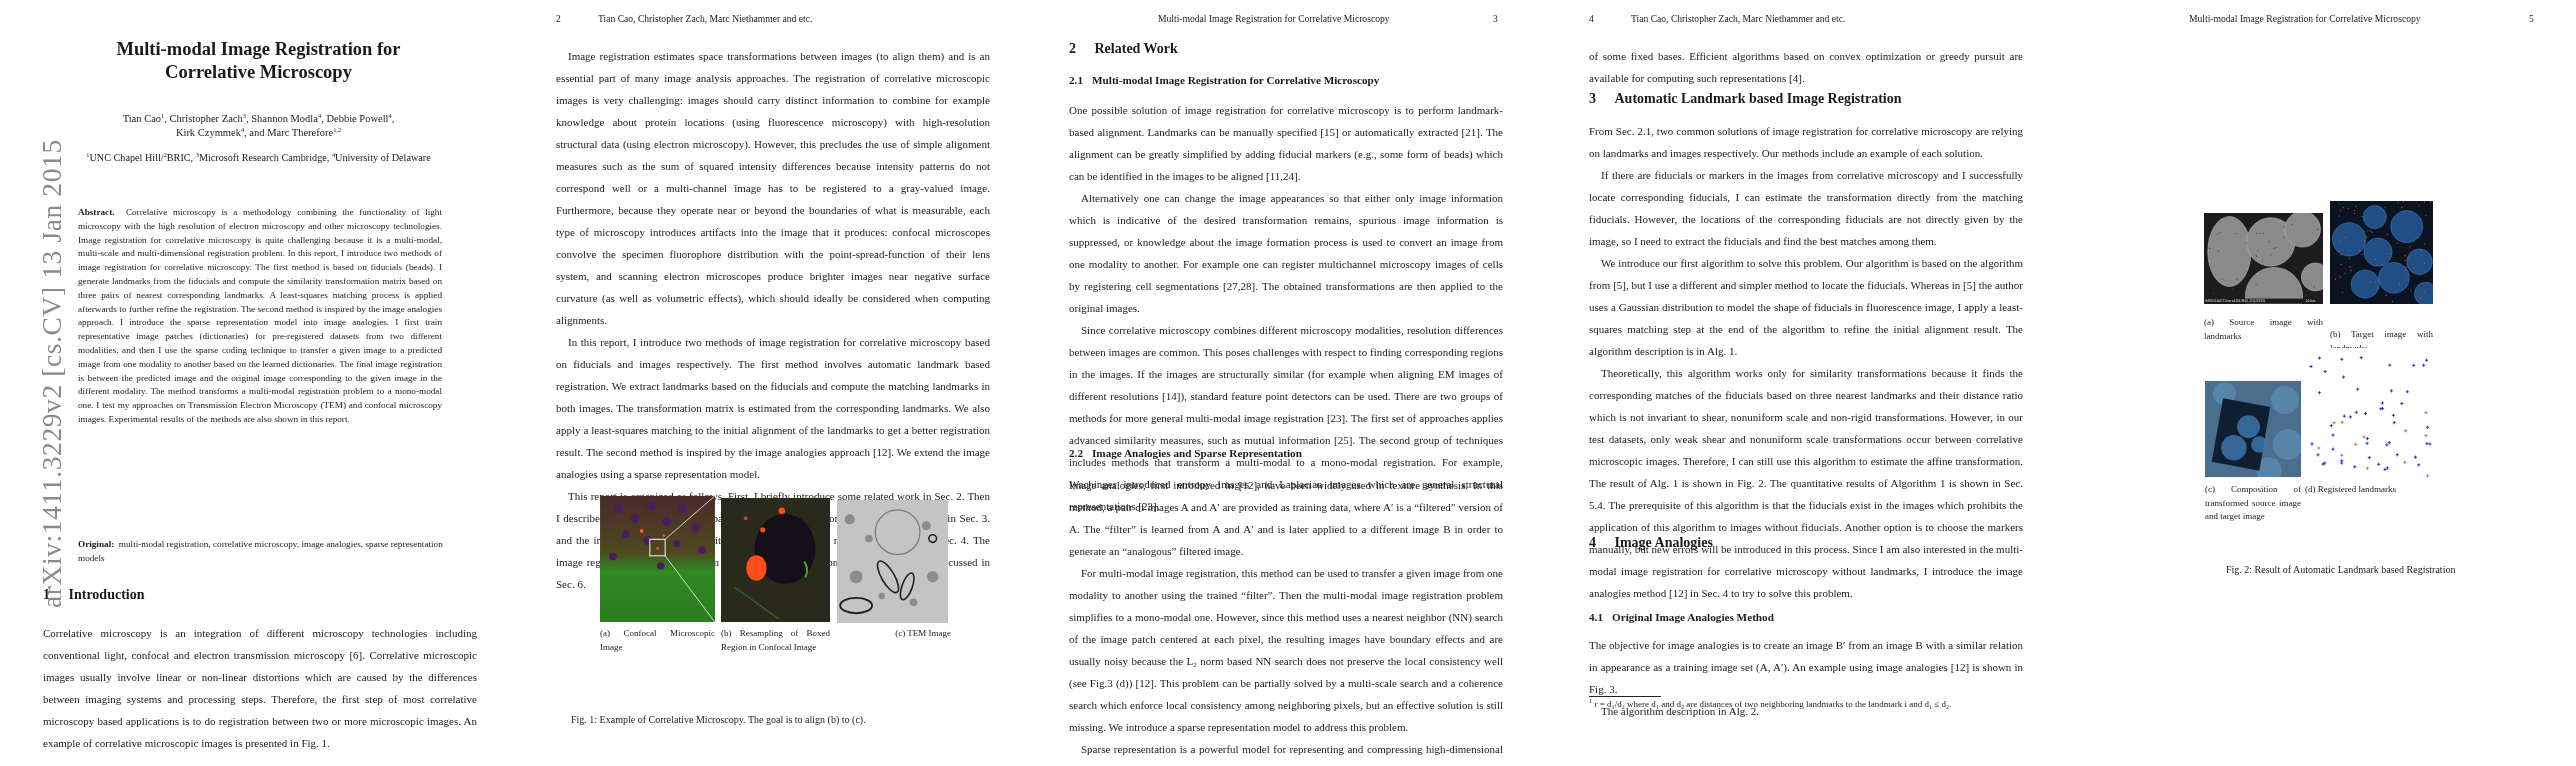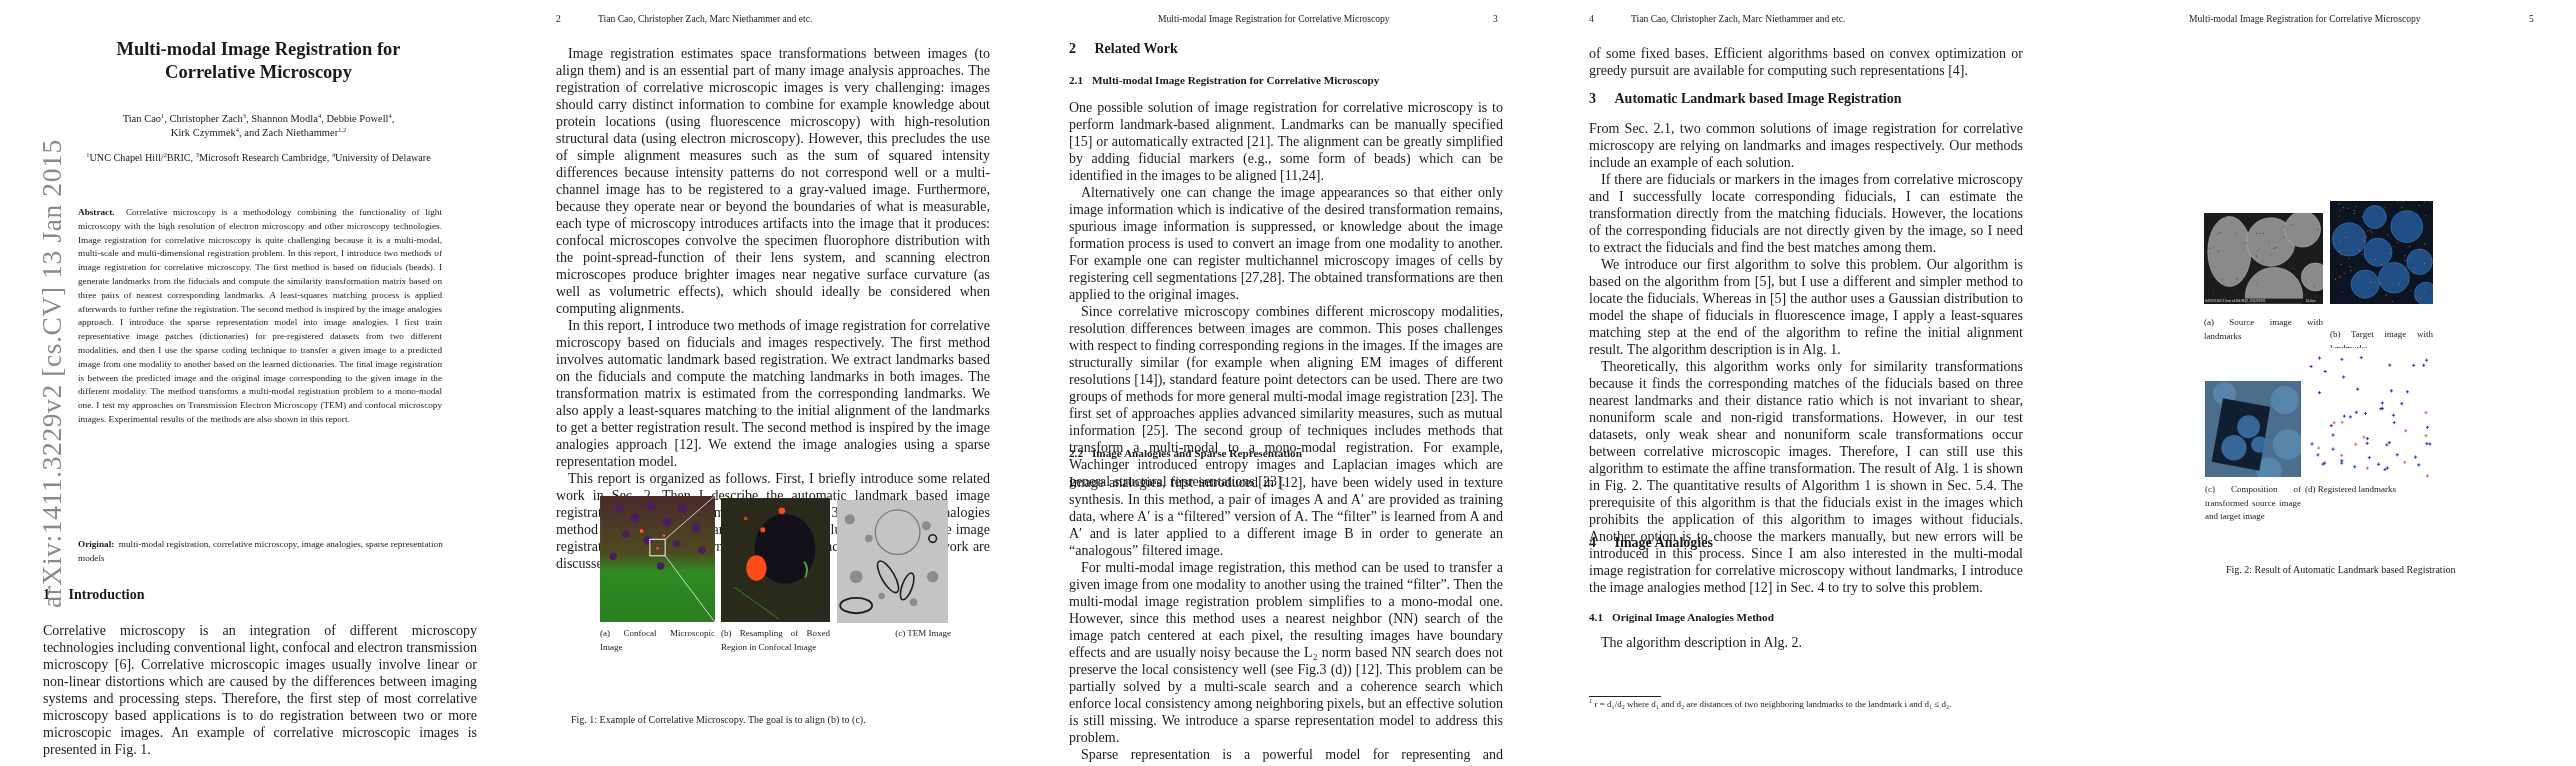--- a/index.html
+++ b/index.html
@@ -15,21 +15,21 @@
   .authors { position:absolute; left:38px; width:441px; top:112px; text-align:center; font-size:10.5px; line-height:14px; }
   .affil { position:absolute; left:25.5px; width:466px; top:152px; text-align:center; font-size:10.2px; }
   sup { font-size:6.4px; vertical-align:super; line-height:0; }
   .abstract { position:absolute; left:78px; width:364px; top:206px; font-size:9.2px; line-height:13.8px; text-align:justify; }
   .abstract b, .kw b { font-weight:bold; }
   .kw { position:absolute; left:78px; width:373px; top:538px; font-size:9.2px; line-height:13.8px; }
   .h1 { position:absolute; font-size:14px; font-weight:bold; }
   .h1 .num { display:inline-block; width:25.5px; }
   .h2 { position:absolute; font-size:11.2px; font-weight:bold; }
   .h2 .num { display:inline-block; width:23px; }
-  .body { position:absolute; font-size:14px; line-height:17px; text-align:justify; hyphens:auto; }
+  .body { position:absolute; font-size:11px; line-height:22px; text-align:justify; hyphens:auto; }
   .body p { margin:0; text-indent:12px; }
   .body p.noind { text-indent:0; }
   .running { position:absolute; top:12.8px; font-size:9.6px; }
   .running .pn { position:absolute; }
   .img { position:absolute; overflow:hidden; }
   .sub { position:absolute; font-size:9px; line-height:13.7px; text-align:justify; }
   .figcap { position:absolute; font-size:10px; white-space:nowrap; }
   .footrule { position:absolute; height:0.6px; background:#222; }
   .foot { position:absolute; font-size:9px; line-height:13.4px; text-align:justify; }
 </style>
@@ -39,21 +39,21 @@
 <div class="page p1">
   <div class="arxiv">arXiv:1411.3229v2  [cs.CV]  13 Jan 2015</div>
 
   <div class="title">
     <div>Multi-modal Image Registration for</div>
     <div>Correlative Microscopy</div>
   </div>
 
   <div class="authors">
     <div id="authors1"><span>Tian Cao</span><sup>1</sup>, <span>Christopher Zach</span><sup>3</sup>, <span>Shannon Modla</span><sup>4</sup>, <span>Debbie Powell</span><sup>4</sup>, </div>
-    <div id="authors2"><span>Kirk Czymmek</span><sup>4</sup>, <span>and Zach Niethammer</span><sup>1,2</sup></div>
+    <div id="authors2"><span>Kirk Czymmek</span><sup>4</sup>, <span>and Marc Therefore</span><sup>1,2</sup></div>
   </div>
   <div class="affil" id="affil"><sup>1</sup><span>UNC Chapel Hill/</span><sup>2</sup><span>BRIC, </span><sup>3</sup><span>Microsoft Research Cambridge, </span><sup>4</sup><span>University of Delaware</span></div>
 
   <div class="abstract">
     <b>Abstract.</b>&nbsp;
     <span>Correlative microscopy is a methodology combining the functionality of light microscopy with the high resolution of electron microscopy and other microscopy technologies. Image registration for correlative microscopy is quite challenging because it is a multi-modal, multi-scale and multi-dimensional registration problem. In this report, I introduce two methods of image registration for correlative microscopy. The first method is based on fiducials (beads). I generate landmarks from the fiducials and compute the similarity transformation matrix based on three pairs of nearest corresponding landmarks. A least-squares matching process is applied afterwards to further refine the registration. The second method is inspired by the image analogies approach. I introduce the sparse representation model into image analogies. I first train representative image patches (dictionaries) for pre-registered datasets from two different modalities, and then I use the sparse coding technique to transfer a given image to a predicted image from one modality to another based on the learned dictionaries. The final image registration is between the predicted image and the original image corresponding to the given image in the different modality. The method transforms a multi-modal registration problem to a mono-modal one. I test my approaches on Transmission Electron Microscopy (TEM) and confocal microscopy images. Experimental results of the methods are also shown in this report.</span>
   </div>
 
   <div class="kw">
     <b>Original:</b>&nbsp;
@@ -194,20 +194,21 @@
     <p>We introduce our first algorithm to solve this problem. Our algorithm is based on the algorithm from [5], but I use a different and simpler method to locate the fiducials. Whereas in [5] the author uses a Gaussian distribution to model the shape of fiducials in fluorescence image, I apply a least-squares matching step at the end of the algorithm to refine the initial alignment result. The algorithm description is in Alg. 1.</p>
     <p>Theoretically, this algorithm works only for similarity transformations because it finds the corresponding matches of the fiducials based on three nearest landmarks and their distance ratio which is not invariant to shear, nonuniform scale and non-rigid transformations. However, in our test datasets, only weak shear and nonuniform scale transformations occur between correlative microscopic images. Therefore, I can still use this algorithm to estimate the affine transformation. The result of Alg. 1 is shown in Fig. 2. The quantitative results of Algorithm 1 is shown in Sec. 5.4. The prerequisite of this algorithm is that the fiducials exist in the images which prohibits the application of this algorithm to images without fiducials. Another option is to choose the markers manually, but new errors will be introduced in this process. Since I am also interested in the multi-modal image registration for correlative microscopy without landmarks, I introduce the image analogies method [12] in Sec. 4 to try to solve this problem.</p>
   </div>
   <div class="h1" style="left:43px; top:535px;">
     <span class="num">4</span><span>Image Analogies</span>
   </div>
   <div class="h2" style="left:43px; top:611px;">
     <span class="num">4.1</span><span>Original Image Analogies Method</span>
   </div>
   <div class="body" style="left:43px; width:434px; top:634px;">
+    <p class="noind">The objective for image analogies is to create an image B′ from an image B with a similar relation in appearance as a training image set (A, A′). An example using image analogies [12] is shown in Fig. 3.</p>
     <p>The algorithm description in Alg. 2.</p>
   </div>
   <div class="footrule" style="left:43px; top:696px; width:72px;"></div>
   <div class="foot" style="left:43px; width:434px; top:698px;">
     <sup>1</sup>
     <span>r = d₁/d₂ where d₁ and d₂ are distances of two neighboring landmarks to the landmark i and d₁ ≤ d₂.</span>
   </div>
 </div>
 
 <div class="page p5">

